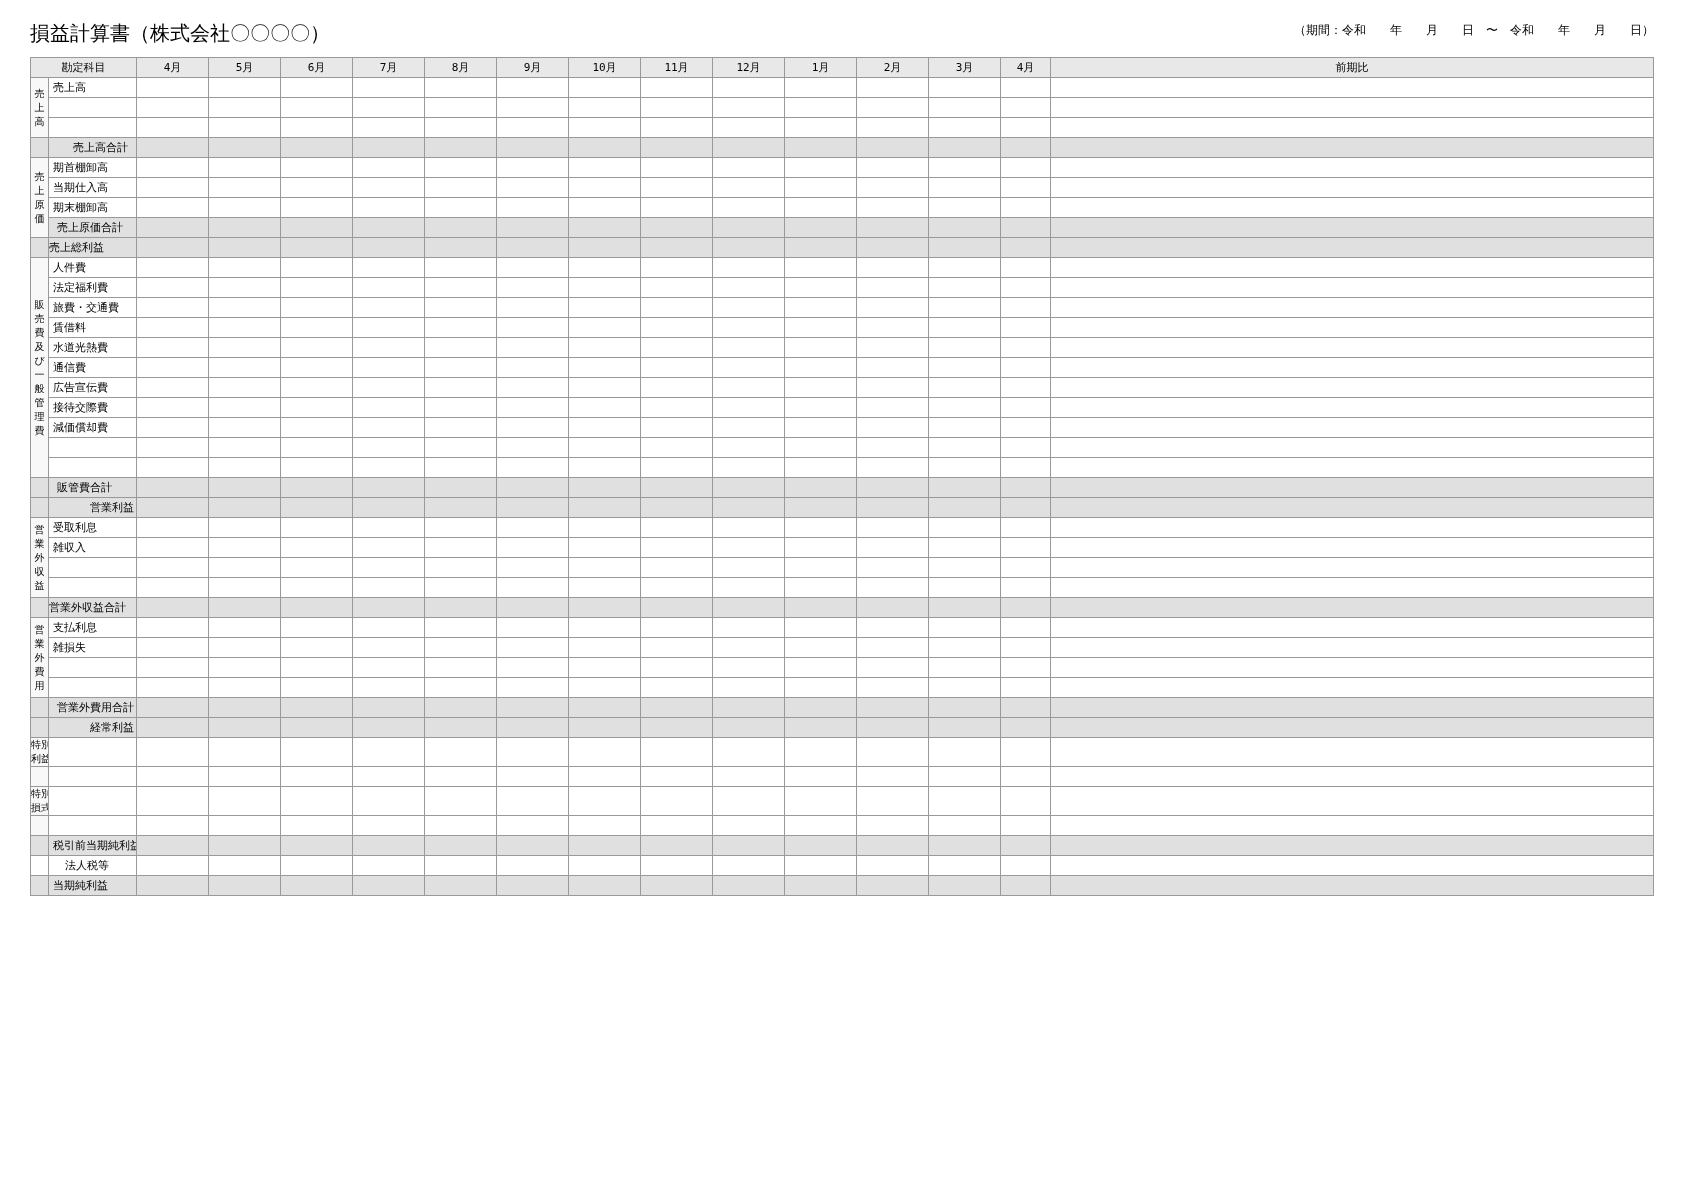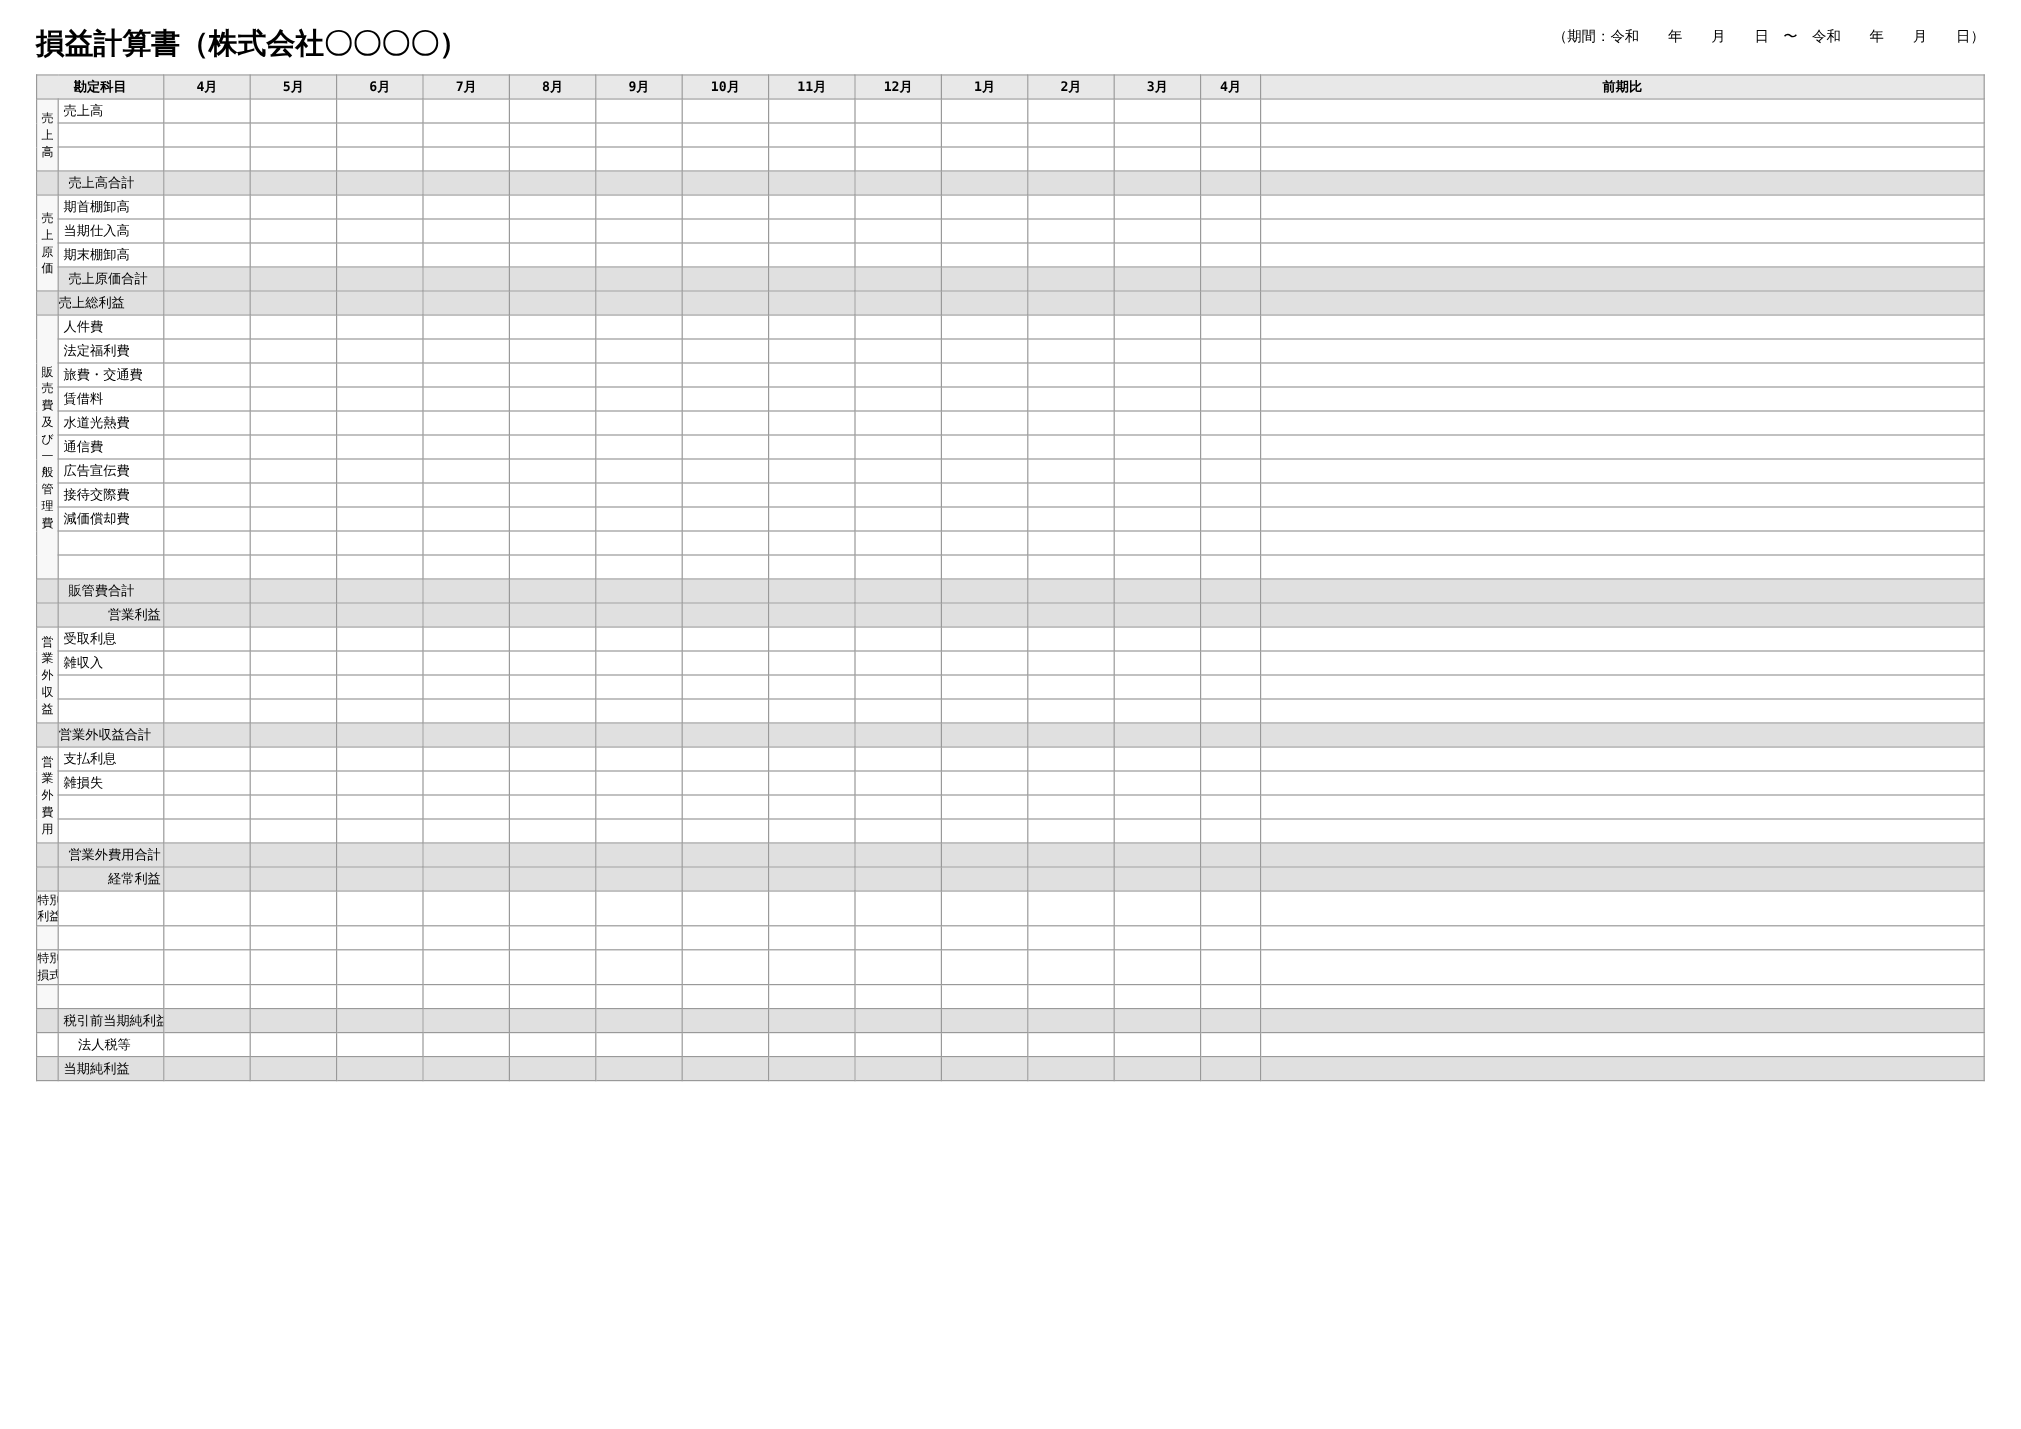--- a/index.html
+++ b/index.html
@@ -10,22 +10,22 @@
       font-size: 11px;
       padding: 20px 30px;
     }
     .page-header {
       display: flex;
       justify-content: space-between;
       align-items: flex-start;
       margin-bottom: 10px;
     }
     .page-title {
-      font-size: 24px;
-      font-weight: bold;
+      font-size: 20px;
+      font-weight: normal;
     }
     .period-info {
       font-size: 12px;
       display: flex;
       align-items: center;
       gap: 4px;
       margin-top: 2px;
     }
     table {
       width: 100%;
@@ -37,21 +37,21 @@
       text-align: center;
       vertical-align: middle;
       padding: 2px 2px;
       height: 20px;
       font-size: 11px;
       overflow: hidden;
       white-space: nowrap;
     }
     th {
       background: #f0f0f0;
-      font-weight: bold;
+      font-weight: normal;
     }
     .name-cell {
       text-align: left;
       padding-left: 4px;
     }
     .header-row th {
       background: #e8e8e8;
     }
     .subtotal-row td, .total-row td {
       background: #e0e0e0;
@@ -176,21 +176,21 @@
         <td class="data-col"></td>
         <td class="data-col"></td>
         <td class="data-col"></td>
         <td class="data-col"></td>
         <td class="data-col"></td>
         <td class="data-col"></td>
     </tr>
 
     <tr class="subtotal-row">
       <td></td>
-      <td class="name-cell" style="padding-left:8px;">売上高合計</td>
+      <td class="name-cell" style="padding-left:24px;">売上高合計</td>
       <td class="data-col"></td>
         <td class="data-col"></td>
         <td class="data-col"></td>
         <td class="data-col"></td>
         <td class="data-col"></td>
         <td class="data-col"></td>
         <td class="data-col"></td>
         <td class="data-col"></td>
         <td class="data-col"></td>
         <td class="data-col"></td>

